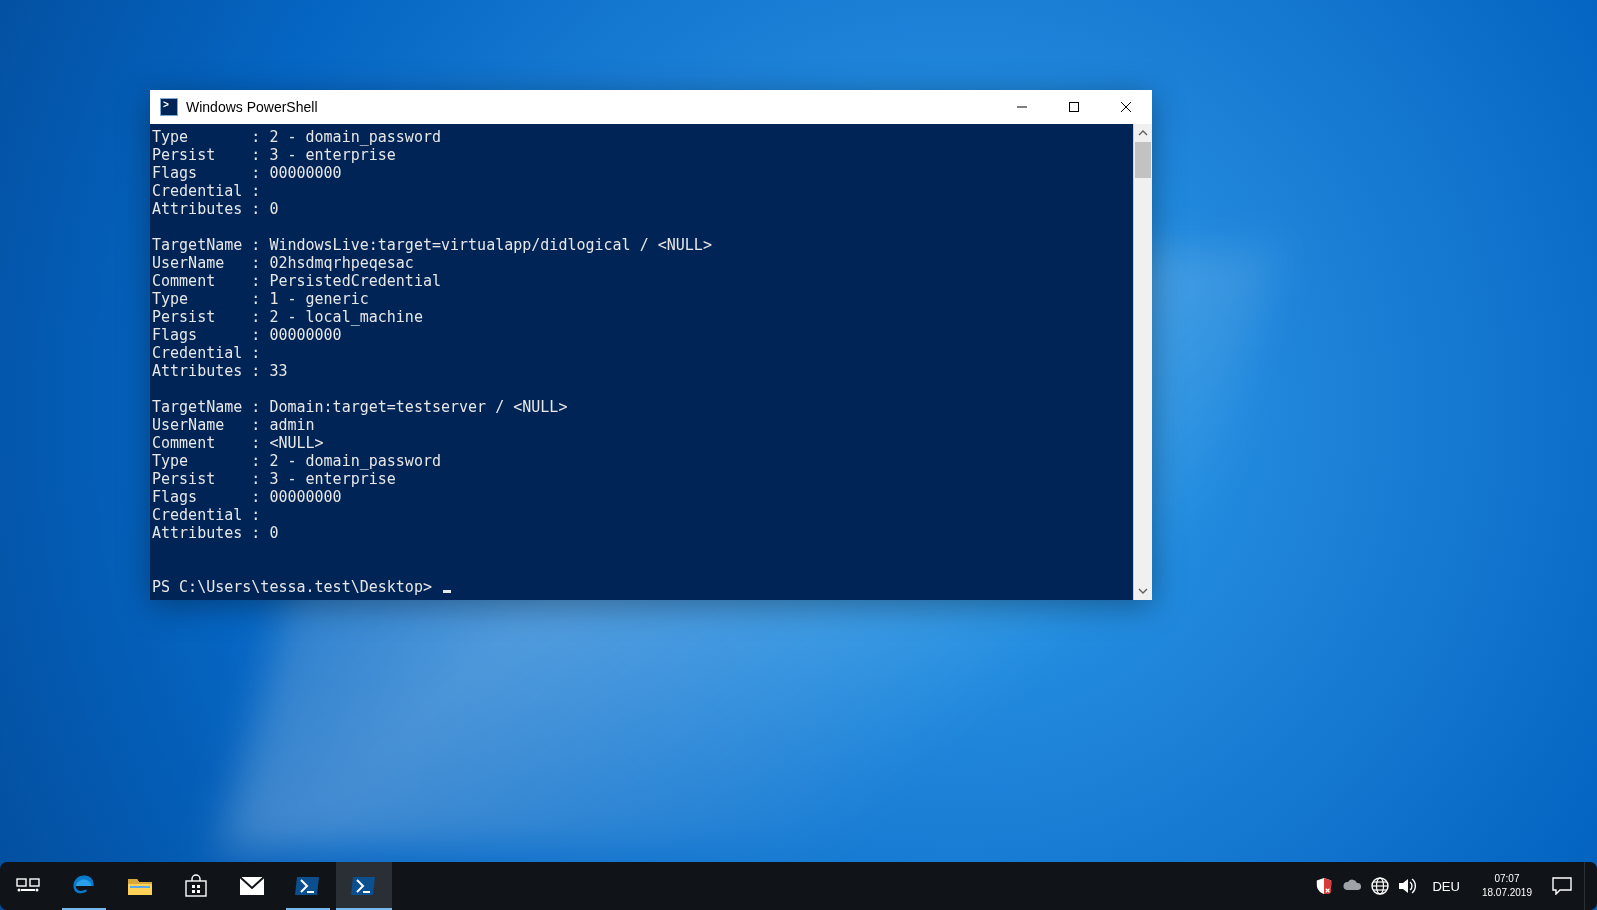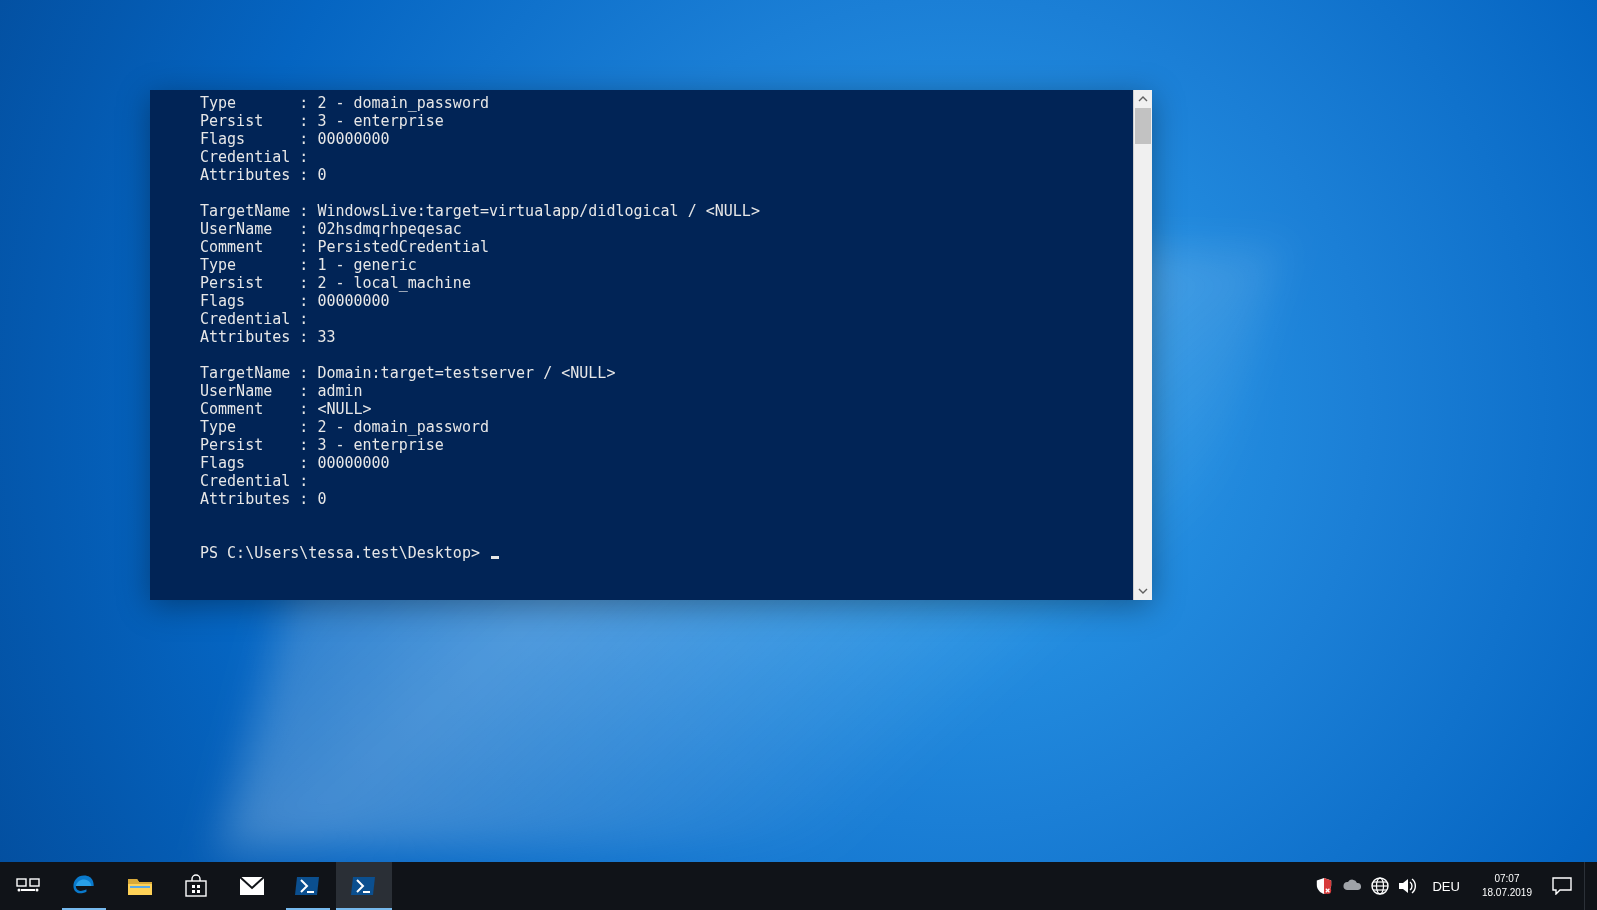--- a/index.html
+++ b/index.html
@@ -94,21 +94,21 @@
   }
   .ps-content {
     flex: 1;
     padding: 4px 2px;
     color: #e7e7e7;
     font-family: Consolas, "Lucida Console", monospace;
     font-size: 15px;
     line-height: 18px;
     white-space: pre;
   }
-  .ps-line { display: block; min-height: 18px; margin-left: 48px; }
+  .ps-line { display: block; min-height: 18px; }
   .ps-cursor {
     display: inline-block;
     width: 8px;
     height: 3px;
     background: #e7e7e7;
     vertical-align: -1px;
     margin-left: 2px;
   }
 
   .ps-scrollbar {
@@ -145,20 +145,21 @@
     position: absolute;
     left: 0;
     right: 0;
     bottom: 0;
     height: 48px;
     background: #101318;
     display: flex;
     align-items: stretch;
     color: #fff;
     font-size: 13px;
+    border-radius: 7px;
   }
   .task-left { display: flex; align-items: stretch; }
   .task-item {
     width: 56px;
     display: flex;
     align-items: center;
     justify-content: center;
     position: relative;
   }
   .task-item.running::after {
@@ -217,20 +218,42 @@
   
   svg { display: block; }
 </style>
 </head>
 <body>
 
 <div class="desktop">
   <div class="light-streak"></div>
 
   <div class="ps-window">
+    <div class="titlebar">
+      <div class="app-icon"></div>
+      <span class="title-text">Windows PowerShell</span>
+      <div class="win-controls">
+        <div class="btn">
+          <svg width="12" height="12" viewBox="0 0 12 12">
+              <line x1="1" y1="6" x2="11" y2="6" stroke="currentColor" stroke-width="1"></line>
+            </svg>
+        </div>
+        <div class="btn">
+          <svg width="12" height="12" viewBox="0 0 12 12">
+              <rect x="1.5" y="1.5" width="9" height="9" fill="none" stroke="currentColor" stroke-width="1"></rect>
+            </svg>
+        </div>
+        <div class="btn close">
+          <svg width="12" height="12" viewBox="0 0 12 12">
+              <line x1="1" y1="1" x2="11" y2="11" stroke="currentColor" stroke-width="1"></line>
+              <line x1="11" y1="1" x2="1" y2="11" stroke="currentColor" stroke-width="1"></line>
+            </svg>
+        </div>
+      </div>
+    </div>
     <div class="ps-client">
       <div class="ps-content" id="ps-content"><span class="ps-line">Type       : 2 - domain_password</span><span class="ps-line">Persist    : 3 - enterprise</span><span class="ps-line">Flags      : 00000000</span><span class="ps-line">Credential :</span><span class="ps-line">Attributes : 0</span><span class="ps-line"></span><span class="ps-line">TargetName : WindowsLive:target=virtualapp/didlogical / &lt;NULL&gt;</span><span class="ps-line">UserName   : 02hsdmqrhpeqesac</span><span class="ps-line">Comment    : PersistedCredential</span><span class="ps-line">Type       : 1 - generic</span><span class="ps-line">Persist    : 2 - local_machine</span><span class="ps-line">Flags      : 00000000</span><span class="ps-line">Credential :</span><span class="ps-line">Attributes : 33</span><span class="ps-line"></span><span class="ps-line">TargetName : Domain:target=testserver / &lt;NULL&gt;</span><span class="ps-line">UserName   : admin</span><span class="ps-line">Comment    : &lt;NULL&gt;</span><span class="ps-line">Type       : 2 - domain_password</span><span class="ps-line">Persist    : 3 - enterprise</span><span class="ps-line">Flags      : 00000000</span><span class="ps-line">Credential :</span><span class="ps-line">Attributes : 0</span><span class="ps-line"></span><span class="ps-line"></span><span class="ps-line">PS C:\Users\tessa.test\Desktop&gt; <span class="ps-cursor"></span></span></div>
       <div class="ps-scrollbar">
         <div class="arrow">
           <svg width="10" height="10" viewBox="0 0 10 10">
               <polyline points="1,7 5,3 9,7" fill="none" stroke="#606060" stroke-width="1.4"></polyline>
             </svg>
         </div>
         <div class="track">
           <div class="thumb"></div>

